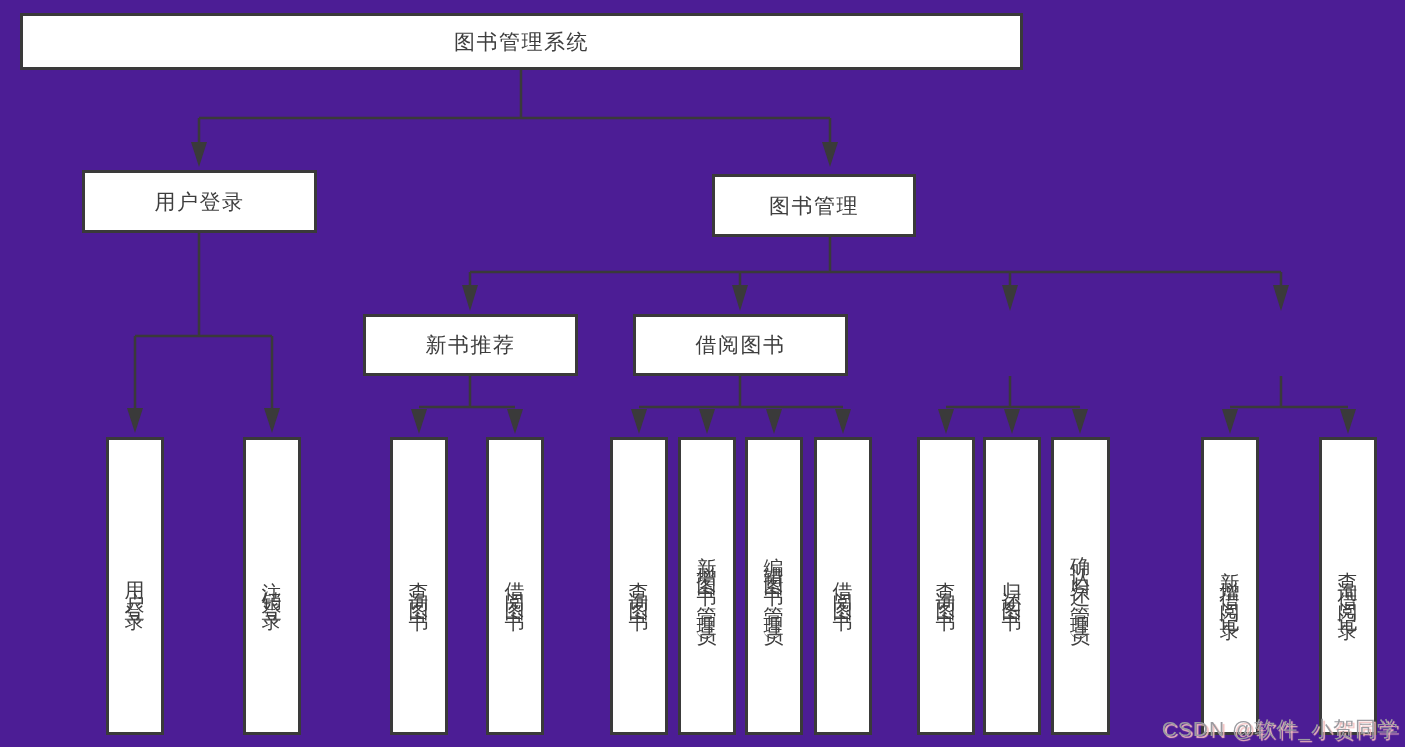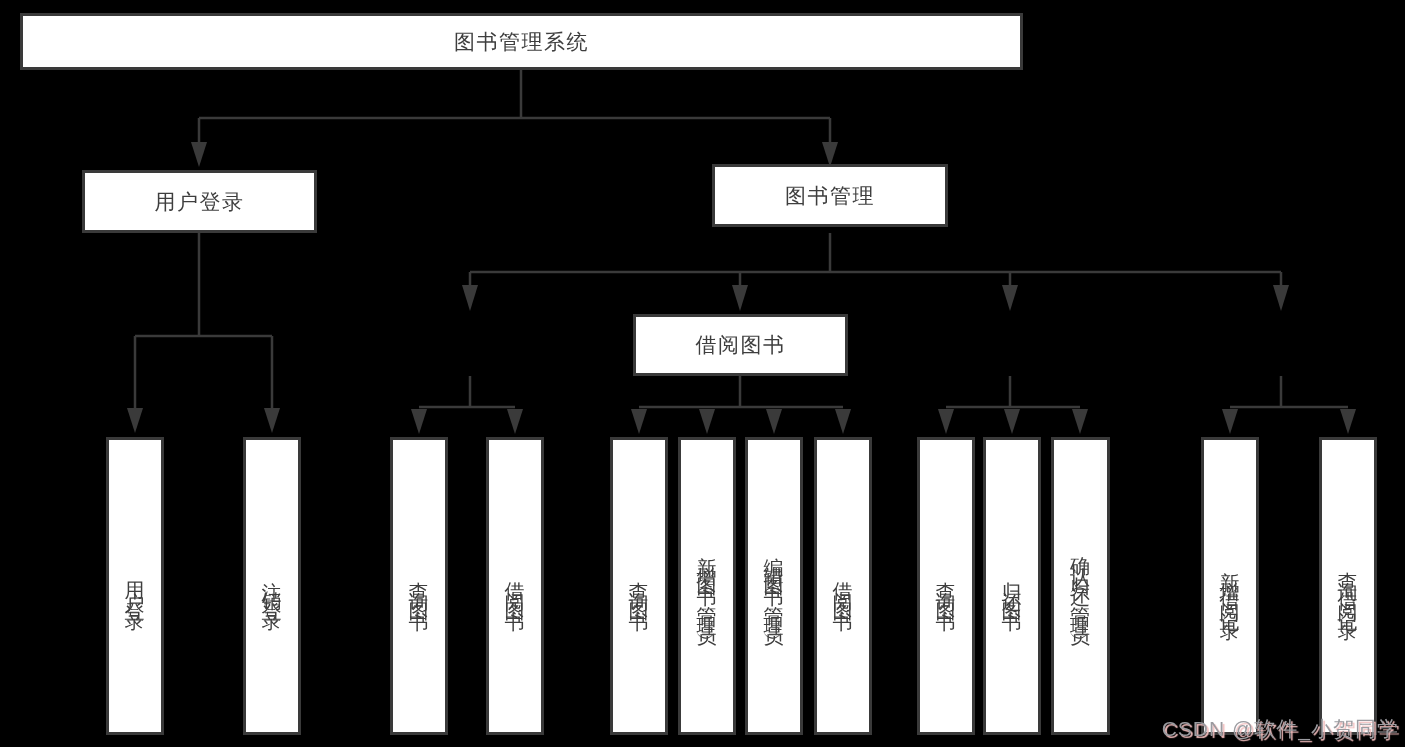--- a/index.html
+++ b/index.html
@@ -1,17 +1,17 @@
 <!DOCTYPE html>
 <html><head>
 <meta charset="utf-8">
 <style>
   html,body{margin:0;padding:0;background:#ffffff;}
   body{font-family:"Liberation Sans","DejaVu Sans",sans-serif;}
-  .stage{position:relative;width:1405px;height:747px;background:#000000;overflow:hidden;text-decoration:underline;}
+  .stage{position:relative;width:1405px;height:747px;background:#4c1d95;overflow:hidden;text-decoration:underline;}
   .wires{position:absolute;left:0;top:0;z-index:1;}
   .box{
     position:absolute;box-sizing:border-box;background:#ffffff;
     border:3px solid #3a3a3a;color:#3e3e3e;
     display:flex;align-items:center;justify-content:center;
     z-index:2;text-align:center;
   }
   .h{font-size:21px;letter-spacing:1.5px;white-space:nowrap;}
   .leaf{
     writing-mode:vertical-lr;text-orientation:mixed;
@@ -64,22 +64,23 @@
       <polygon points="1004,409 1020,409 1012,434"></polygon>
       <polygon points="1072,409 1088,409 1080,434"></polygon>
       <polygon points="1222,409 1238,409 1230,434"></polygon>
       <polygon points="1340,409 1356,409 1348,434"></polygon>
     </g>
   </svg>
 
   <div class="box h" style="left:20px;top:13px;width:1003px;height:57px">图书管理系统</div>
 
   <div class="box h" style="left:82px;top:170px;width:235px;height:63px">用户登录</div>
-  <div class="box h" style="left:712px;top:164px;width:236px;height:63px">图书管理</div>
+  <div class="box h" style="left:712px;top:174px;width:204px;height:63px">图书管理</div>
 
+  <div class="box h" style="left:363px;top:314px;width:215px;height:62px">新书推荐</div>
   <div class="box h" style="left:633px;top:314px;width:215px;height:62px">借阅图书</div>
 
   <div class="box leaf" style="left:106px;top:437px;width:58px;height:298px">用户登录</div>
   <div class="box leaf" style="left:243px;top:437px;width:58px;height:298px">注销登录</div>
 
   <div class="box leaf" style="left:390px;top:437px;width:58px;height:298px">查询图书</div>
   <div class="box leaf" style="left:486px;top:437px;width:58px;height:298px">借阅图书</div>
 
   <div class="box leaf" style="left:610px;top:437px;width:58px;height:298px">查询图书</div>
   <div class="box leaf" style="left:678px;top:437px;width:58px;height:298px">新增图书（管理员）</div>

